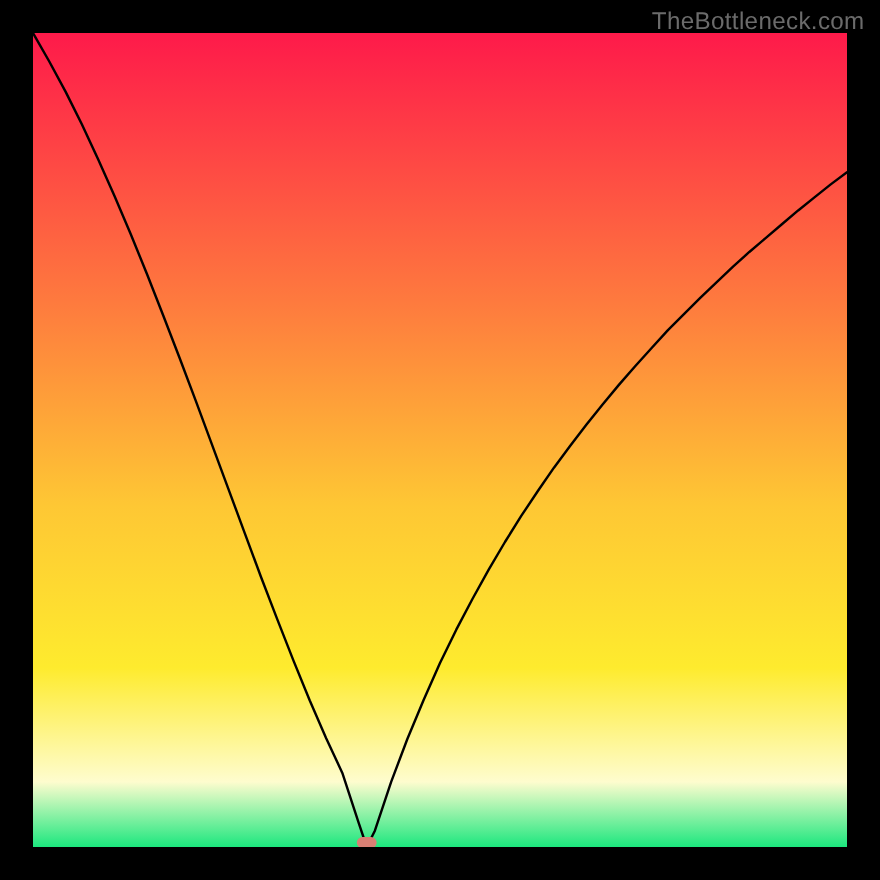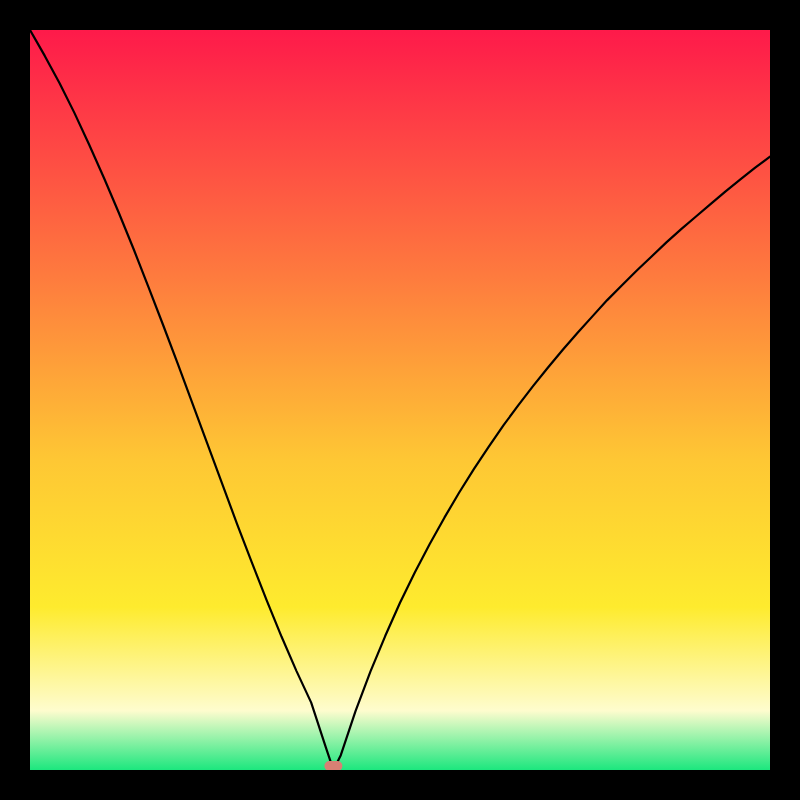--- a/index.html
+++ b/index.html
@@ -48,20 +48,21 @@
   }
   .marker {
     fill: #d88074;
     stroke: none;
   }
 </style>
 </head>
 <body>
 
 <div class="frame">
+  <div class="watermark">TheBottleneck.com</div>
   <div class="plot-area">
     <svg viewBox="0 0 740 740">
       <defs>
         <linearGradient id="bg-grad" x1="0" y1="0" x2="0" y2="1">
           <stop offset="0" stop-color="#fe1a4a"></stop>
           <stop offset="0.33" stop-color="#fe7a3e"></stop>
           <stop offset="0.58" stop-color="#fec734"></stop>
           <stop offset="0.78" stop-color="#feeb2e"></stop>
           <stop offset="0.92" stop-color="#fefcce"></stop>
           <stop offset="1" stop-color="#1ce77e"></stop>

